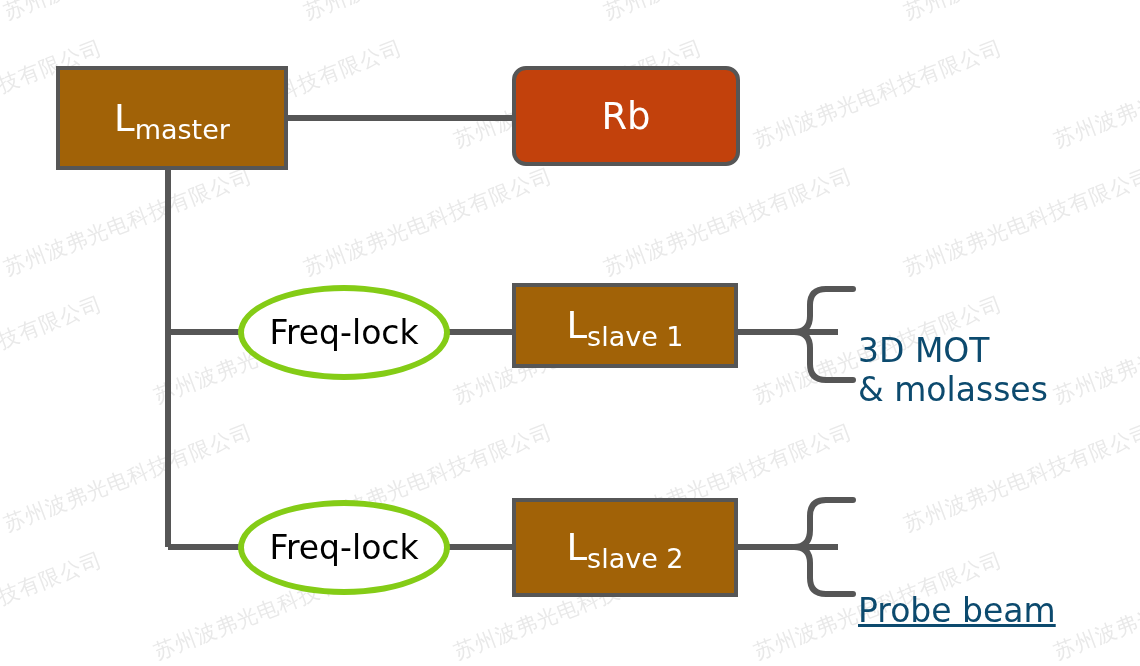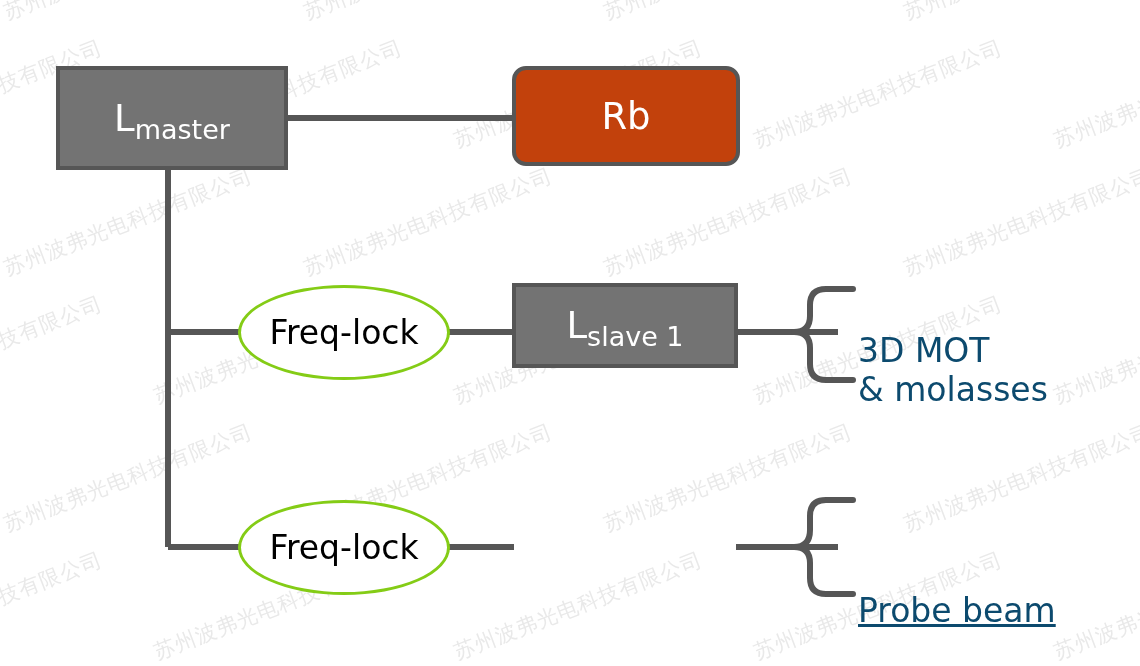--- a/index.html
+++ b/index.html
@@ -47,31 +47,31 @@
   }
   .node {
     position: absolute;
     box-sizing: border-box;
     display: flex;
     align-items: center;
     justify-content: center;
     z-index: 3;
   }
   .box-blue {
-    background: #737373;
+    background: #a16207;
     border: 4px solid #565656;
   }
   .box-red {
     background: #c2410c;
     border: 4px solid #565656;
     border-radius: 14px;
   }
   .ellipse {
     background: #ffffff;
-    border: 3px solid #84cc16;
+    border: 6px solid #84cc16;
     border-radius: 50%;
   }
   .node-label {
     color: #ffffff;
     font-size: 37px;
     line-height: 1;
     white-space: nowrap;
   }
   .node-label .sub {
     font-size: 27px;
@@ -184,20 +184,23 @@
   </div>
 
   <div class="node box-blue" style="left:512px; top:283px; width:226px; height:85px;">
     <span class="node-label"><span>L</span><span class="sub">slave 1</span></span>
   </div>
 
   <div class="node ellipse" style="left:238px; top:500px; width:212px; height:95px;">
     <span class="ellipse-label">Freq-lock</span>
   </div>
 
+  <div class="node box-blue" style="left:512px; top:498px; width:226px; height:99px;">
+    <span class="node-label"><span>L</span><span class="sub">slave 2</span></span>
+  </div>
 
   <div class="out-label" style="left:858px; top:303px;">
     <div>3D MOT</div>
     <div>&amp; molasses</div>
   </div>
 
 
   <div class="out-label" style="left:858px; top:563px;text-decoration:underline;">
     <div>Probe beam</div>
   </div>

